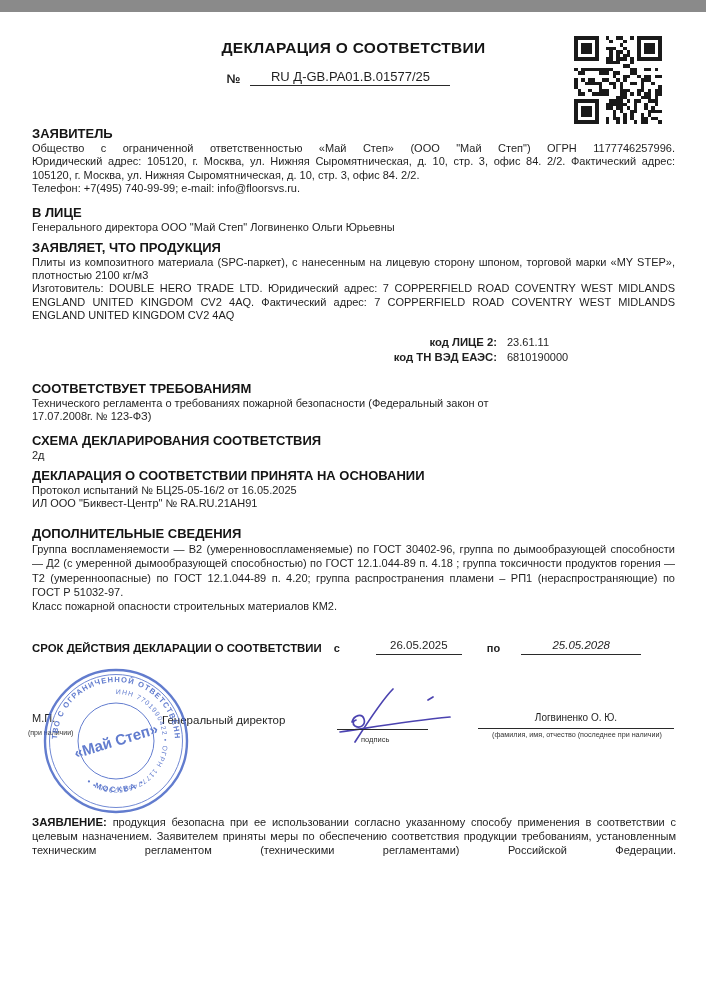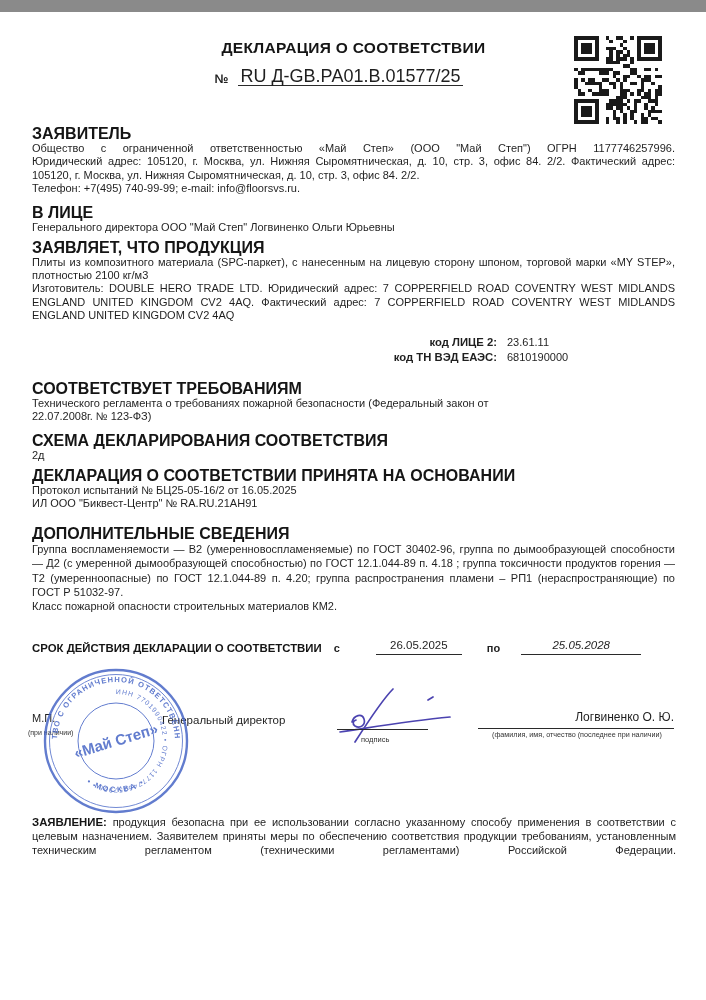--- a/index.html
+++ b/index.html
@@ -10,25 +10,25 @@
     margin:12px auto;
     background:#ffffff;
     font-family:"Liberation Sans","DejaVu Sans",sans-serif;
     font-size:11px; line-height:13.4px; color:#1f1f1f;
     overflow:hidden;
   }
   .content { position:absolute; left:32px; right:31px; top:0; }
   .doc-title { margin-top:27px; text-align:center; font-size:15.5px; font-weight:bold; letter-spacing:.3px; color:#151515; line-height:18px; }
   .number-row { margin-top:13px; display:flex; justify-content:center; align-items:flex-end; gap:10px; transform:translateX(-15px); }
   .number-row .no { font-weight:bold; font-size:12.5px; }
-  .number-value { display:inline-block; min-width:200px; font-size:18px; border-bottom:1.4px solid #2a2a2a; padding:0 2px 2px 2px; }
+  .number-value { display:inline-block; min-width:200px; text-align:center; font-size:13px; border-bottom:1.4px solid #2a2a2a; padding:0 2px 2px 2px; }
   .qr { position:absolute; left:574px; top:24px; width:88px; height:88px; }
   .qr svg { width:100%; height:100%; shape-rendering:crispEdges; }
 
-  .sec-h { font-weight:bold; font-size:16px; color:#151515; }
+  .sec-h { font-weight:bold; font-size:13px; color:#151515; }
   .just { text-align:justify; }
   .just-all { text-align:justify; text-align-last:justify; }
 
   .mt-applicant { margin-top:41px; }
   .sec-h + div, .sec-h + p { margin-top:1px; }
   .gap-s { margin-top:7px; }
   .gap-m { margin-top:11px; }
   .gap-l { margin-top:17px; }
 
   .codes { margin-top:12px; line-height:15.2px; }
@@ -48,21 +48,21 @@
   .v-date.to { width:120px; margin-left:21px;font-style:italic; }
 
   .abs { position:absolute; }
   .mp { left:32px; top:700px; font-size:11px; }
   .mp-note { left:28px; top:714px; font-size:7px; color:#333; }
   .position-title { left:162px; top:702px; font-size:11.5px; }
   .stamp { left:42px; top:655px; width:148px; height:150px; opacity:.82; z-index:3; }
   .sig-svg { left:338px; top:676px; width:125px; height:56px; }
   .sig-line { left:337px; top:717px; width:91px; border-top:1.1px solid #2a2a2a; }
   .sig-caption { left:361px; top:721px; font-size:7.5px; color:#333; }
-  .fio { left:478px; top:699px; width:196px; text-align:right; font-size:12px; }
+  .fio { left:478px; top:699px; width:196px; text-align:center; font-size:10px; }
   .fio-line { left:478px; top:716px; width:196px; border-top:1.1px solid #2a2a2a; }
   .fio-caption { left:482px; top:719px; width:190px; text-align:center; font-size:7.2px; line-height:8.6px; color:#333; }
 
   .statement { left:32px; top:803px; width:644px; line-height:14.2px; }
   .statement .sec-h { display:inline; font-size:11.4px; }
 </style>
 </head>
 <body>
 
 <div class="page">
@@ -293,21 +293,21 @@
         <span class="lbl">код ЛИЦЕ 2:</span>
         <span class="val">23.61.11</span>
       </div>
       <div class="code-row">
         <span class="lbl">код ТН ВЭД ЕАЭС:</span>
         <span class="val">6810190000</span>
       </div>
     </div>
 
     <div class="sec-h gap-l">СООТВЕТСТВУЕТ ТРЕБОВАНИЯМ</div>
-    <div class="complies-body">Технического регламента о требованиях пожарной безопасности (Федеральный закон от 22.07.2008г. № 123-ФЗ)</div>
+    <div class="complies-body">Технического регламента о требованиях пожарной безопасности (Федеральный закон от 17.07.2008г. № 123-ФЗ)</div>
 
     <div class="sec-h gap-m">СХЕМА ДЕКЛАРИРОВАНИЯ СООТВЕТСТВИЯ</div>
     <div>2д</div>
 
     <div class="sec-h gap-s">ДЕКЛАРАЦИЯ О СООТВЕТСТВИИ ПРИНЯТА НА ОСНОВАНИИ</div>
     <div>Протокол испытаний № БЦ25-05-16/2 от 16.05.2025</div>
     <div>ИЛ ООО "Биквест-Центр" № RA.RU.21АН91</div>
 
     <div class="sec-h gap-l">ДОПОЛНИТЕЛЬНЫЕ СВЕДЕНИЯ</div>
     <div class="just additional-body">Группа воспламеняемости — В2 (умеренновоспламеняемые) по ГОСТ 30402-96, группа по дымообразующей способности — Д2 (с умеренной дымообразующей способностью) по ГОСТ 12.1.044-89 п. 4.18 ; группа токсичности продуктов горения — Т2 (умеренноопасные) по ГОСТ 12.1.044-89 п. 4.20; группа распространения пламени – РП1 (нераспространяющие) по ГОСТ Р 51032-97.</div>

